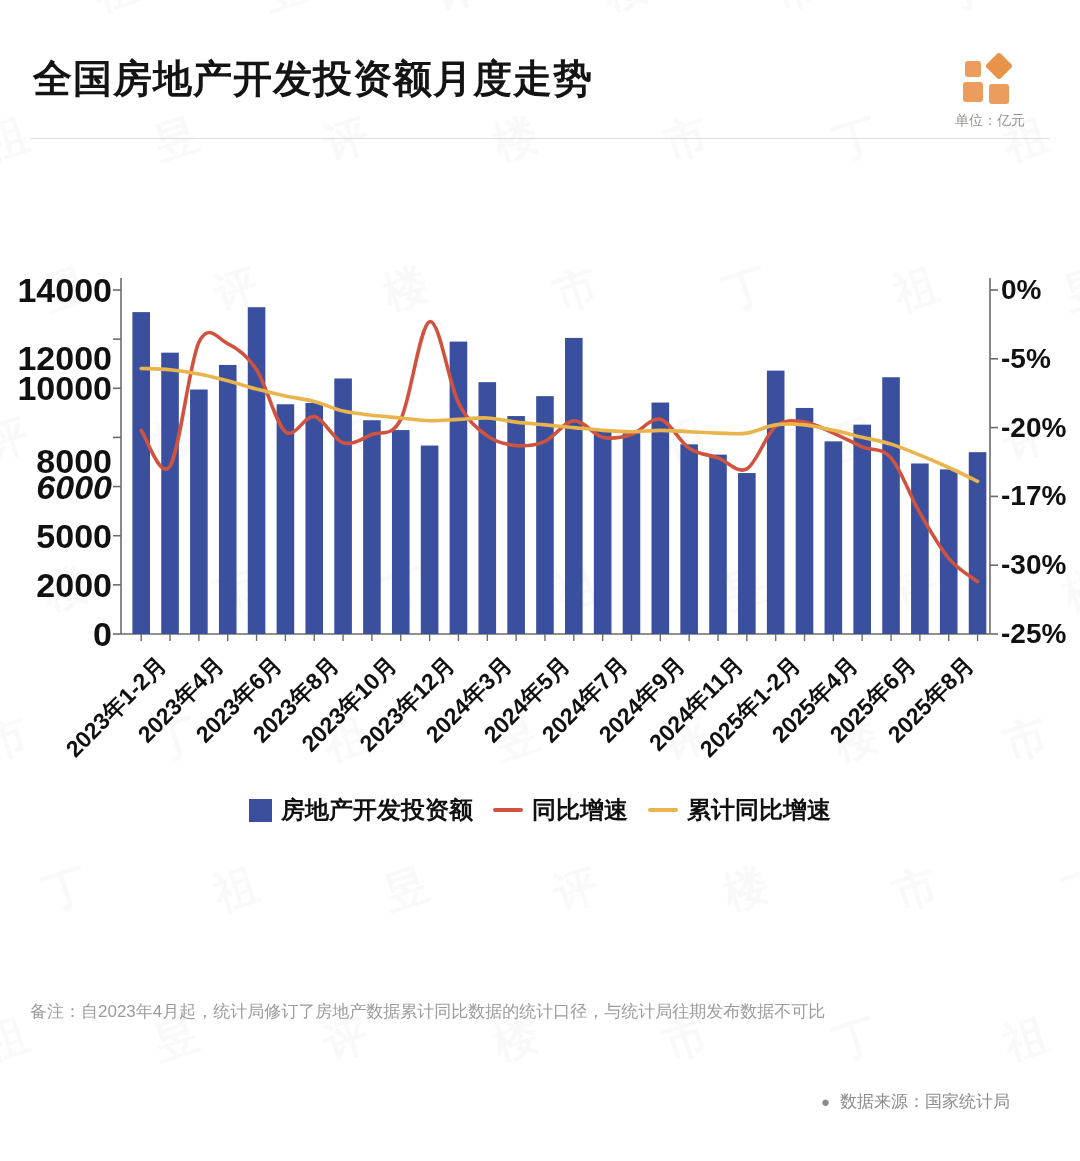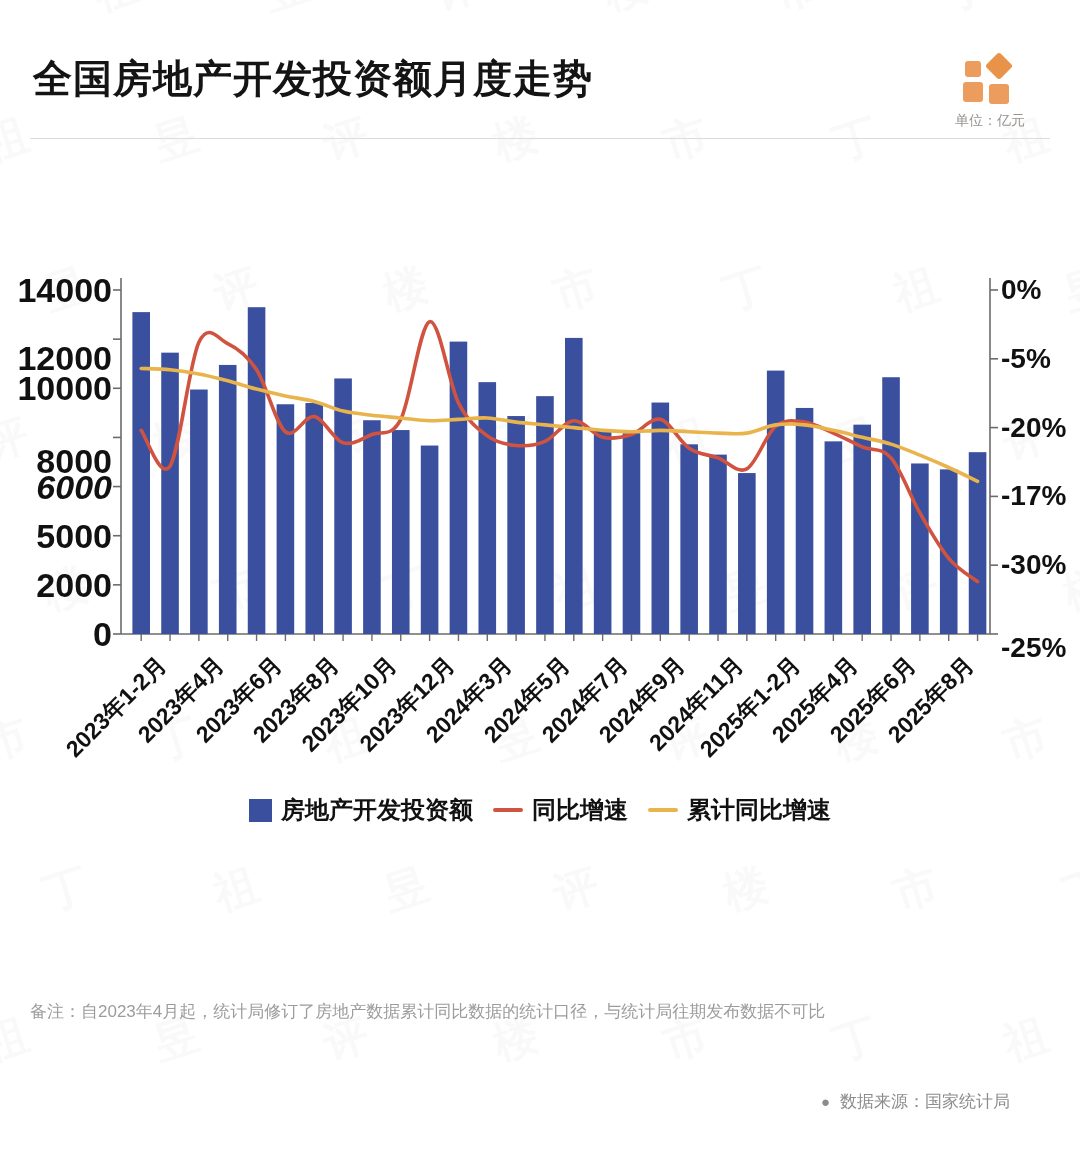--- a/index.html
+++ b/index.html
@@ -205,21 +205,21 @@
         <div class="ytick-left" style="top: 520.714px;">5000</div>
         <div class="ytick-left" style="top: 569.857px;">2000</div>
         <div class="ytick-left" style="top: 619px;">0</div>
       </div>
     <div id="yticks-right">
         <div class="ytick-right" style="top: 275px;">0%</div>
         <div class="ytick-right" style="top: 343.8px;">-5%</div>
         <div class="ytick-right" style="top: 412.6px;">-20%</div>
         <div class="ytick-right" style="top: 481.4px;">-17%</div>
         <div class="ytick-right" style="top: 550.2px;">-30%</div>
-        <div class="ytick-right" style="top: 619px; margin-top: 14px;">-25%</div>
+        <div class="ytick-right" style="top: 619px;">-25%</div>
       </div>
     <div id="xticks">
         <div class="xtick" style="top: 650px; right: 928.8px;">2023年1-2月</div>
         <div class="xtick" style="top: 650px; right: 871.12px;">2023年4月</div>
         <div class="xtick" style="top: 650px; right: 813.44px;">2023年6月</div>
         <div class="xtick" style="top: 650px; right: 755.76px;">2023年8月</div>
         <div class="xtick" style="top: 650px; right: 698.08px;">2023年10月</div>
         <div class="xtick" style="top: 650px; right: 640.4px;">2023年12月</div>
         <div class="xtick" style="top: 650px; right: 582.72px;">2024年3月</div>
         <div class="xtick" style="top: 650px; right: 525.04px;">2024年5月</div>

